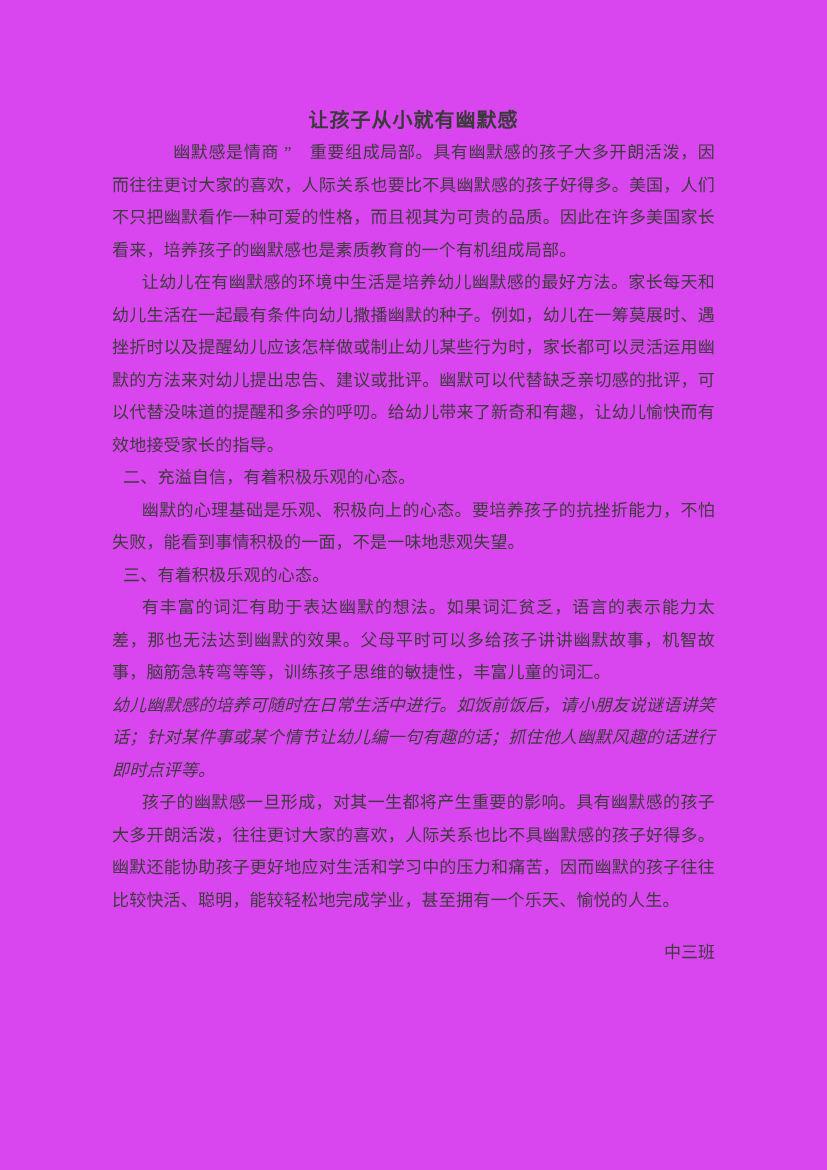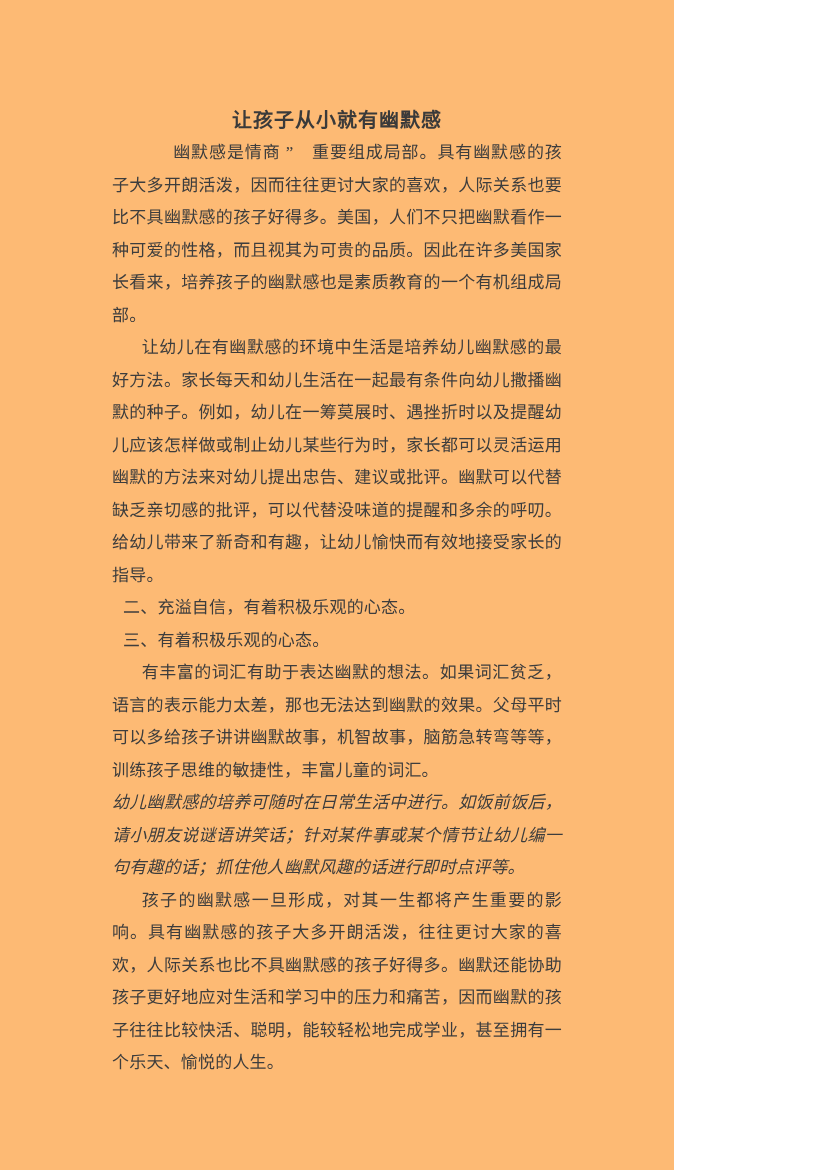--- a/index.html
+++ b/index.html
@@ -4,23 +4,23 @@
 <style>
   * { margin: 0; padding: 0; box-sizing: border-box; }
   html, body { background: #ffffff; }
   body {
     width: 827px;
     height: 1170px;
     font-family: "Liberation Serif", "DejaVu Serif", serif;
     overflow: hidden;
   }
   .page {
-    width: 674px;
+    width: 827px;
     height: 1170px;
-    background: #fdba74;
+    background: #d946ef;
     padding: 104px 112px 40px 112px;
     color: #3d3d3d;
   }
   .doc-title {
     font-size: 20px;
     font-weight: bold;
     text-align: center;
     line-height: 33px;
     letter-spacing: 1px;
     color: #3a3a3a;
@@ -52,22 +52,24 @@
 
 <div class="page">
 
   <h1 class="doc-title">让孩子从小就有幽默感</h1>
 
   <p class="para para-intro">幽默感是情商 ”　重要组成局部。具有幽默感的孩子大多开朗活泼，因而往往更讨大家的喜欢，人际关系也要比不具幽默感的孩子好得多。美国，人们不只把幽默看作一种可爱的性格，而且视其为可贵的品质。因此在许多美国家长看来，培养孩子的幽默感也是素质教育的一个有机组成局部。</p>
 
   <p class="para para-indent">让幼儿在有幽默感的环境中生活是培养幼儿幽默感的最好方法。家长每天和幼儿生活在一起最有条件向幼儿撒播幽默的种子。例如，幼儿在一筹莫展时、遇挫折时以及提醒幼儿应该怎样做或制止幼儿某些行为时，家长都可以灵活运用幽默的方法来对幼儿提出忠告、建议或批评。幽默可以代替缺乏亲切感的批评，可以代替没味道的提醒和多余的呼叨。给幼儿带来了新奇和有趣，让幼儿愉快而有效地接受家长的指导。</p>
 
   <h2 class="section-heading">二、充溢自信，有着积极乐观的心态。</h2>
+  <p class="para para-indent">幽默的心理基础是乐观、积极向上的心态。要培养孩子的抗挫折能力，不怕失败，能看到事情积极的一面，不是一味地悲观失望。</p>
 
   <h2 class="section-heading">三、有着积极乐观的心态。</h2>
   <p class="para para-indent">有丰富的词汇有助于表达幽默的想法。如果词汇贫乏，语言的表示能力太差，那也无法达到幽默的效果。父母平时可以多给孩子讲讲幽默故事，机智故事，脑筋急转弯等等，训练孩子思维的敏捷性，丰富儿童的词汇。</p>
 
   <p class="para para-flush">幼儿幽默感的培养可随时在日常生活中进行。如饭前饭后，请小朋友说谜语讲笑话；针对某件事或某个情节让幼儿编一句有趣的话；抓住他人幽默风趣的话进行即时点评等。</p>
 
   <p class="para para-indent">孩子的幽默感一旦形成，对其一生都将产生重要的影响。具有幽默感的孩子大多开朗活泼，往往更讨大家的喜欢，人际关系也比不具幽默感的孩子好得多。幽默还能协助孩子更好地应对生活和学习中的压力和痛苦，因而幽默的孩子往往比较快活、聪明，能较轻松地完成学业，甚至拥有一个乐天、愉悦的人生。</p>
 
+  <p class="signature">中三班</p>
 
 </div>
 
 </body></html>

